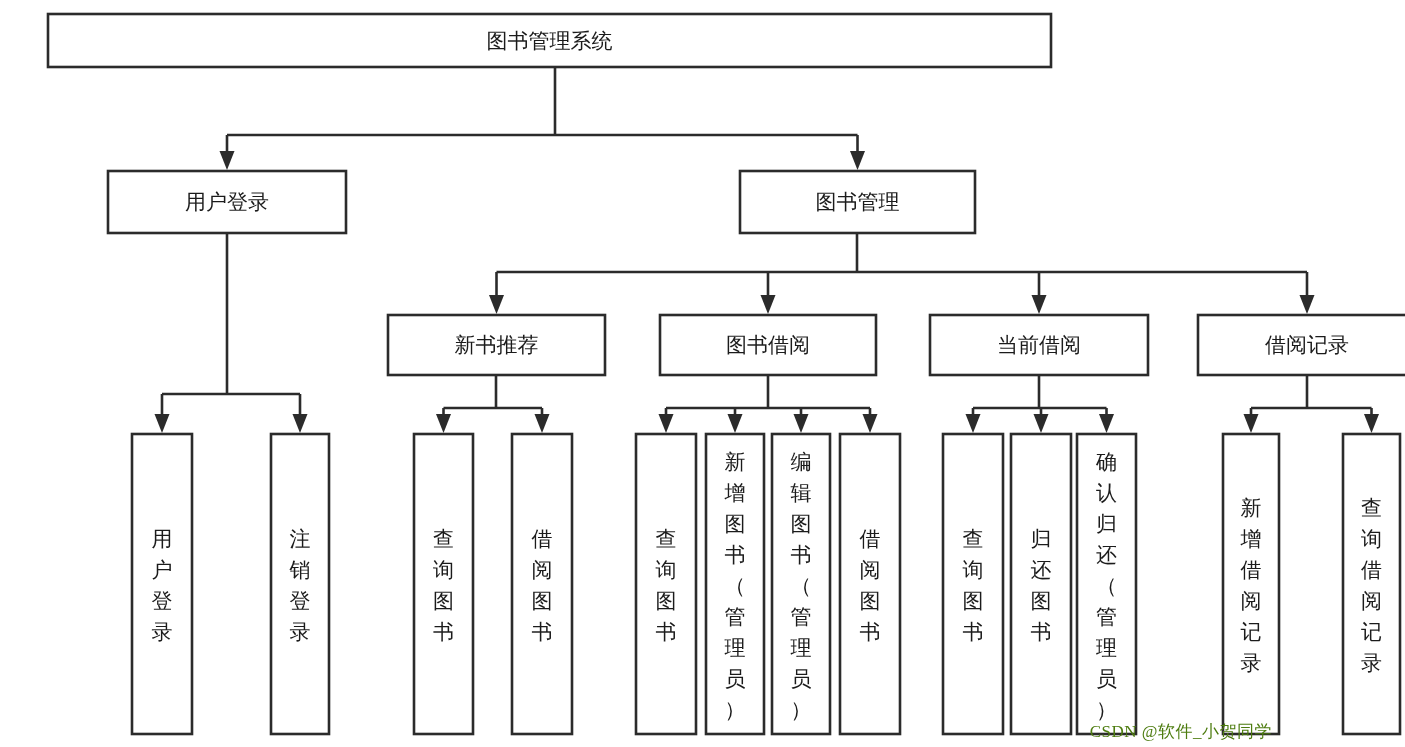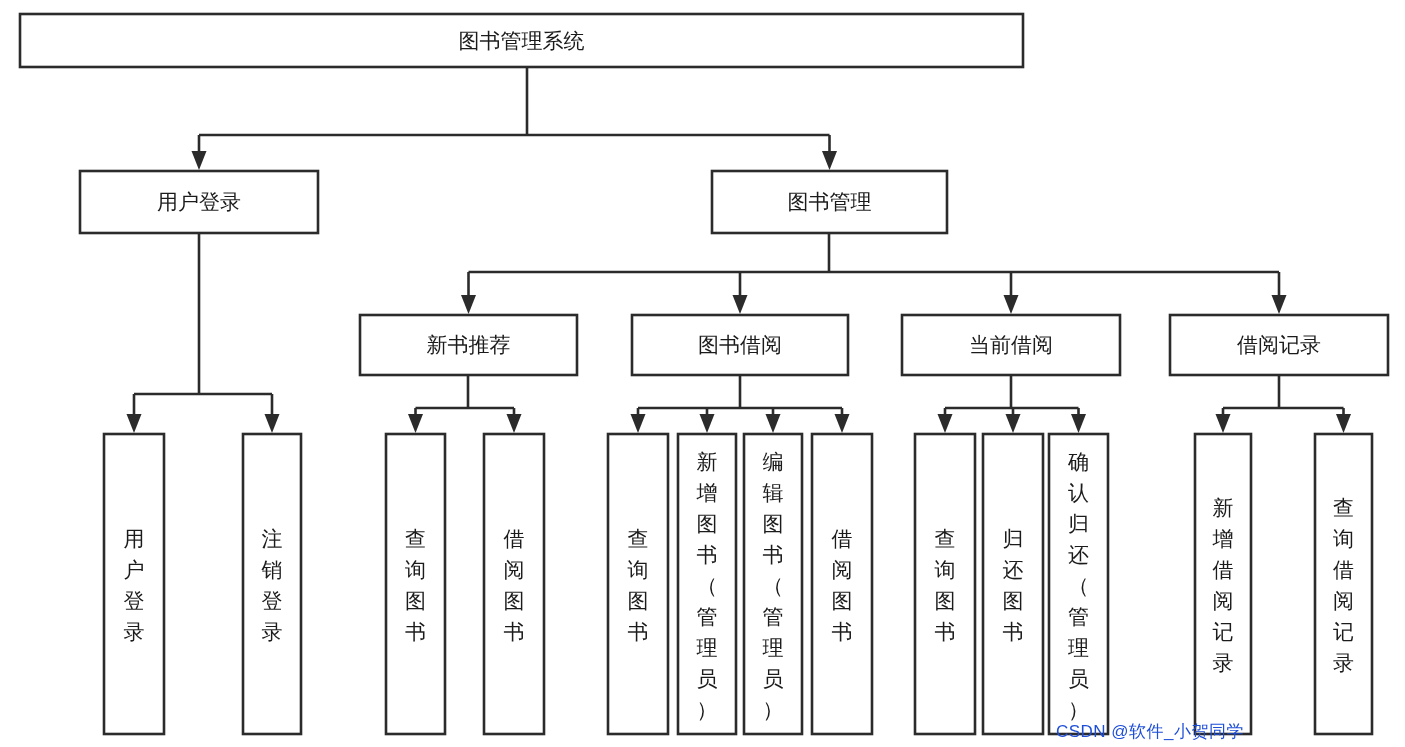--- a/index.html
+++ b/index.html
@@ -12,20 +12,21 @@
     width: 1405px;
     height: 747px;
     font-family: "DejaVu Sans", "Liberation Sans", sans-serif;
     overflow: hidden;
     position: relative;
   }
   #diagram-root {
     position: relative;
     width: 1256px;
     height: 747px;
+    margin-left: 28px;
   }
   svg#tree-svg {
     position: absolute;
     top: 0;
     left: 0;
     width: 1405px;
     height: 747px;
     display: block;
   }
   .node-box {
@@ -55,23 +56,23 @@
     font-family: "DejaVu Sans", "Liberation Sans", sans-serif;
     font-size: 21px;
     fill: #1b1b1b;
     text-anchor: middle;
     white-space: pre;
   }
   .watermark {
     position: absolute;
     right: 12px;
     bottom: 4px;
-    font-family: Liberation Sans, sans-serif;
+    font-family: Liberation Serif, serif;
     font-size: 17px;
-    color: #1d4ed8;
+    color: #4d7c0f;
     letter-spacing: 0.5px;
     user-select: none;
     pointer-events: none;
   }
 </style>
 </head>
 <body>
 
 <div id="diagram-root">
   <svg id="tree-svg" viewBox="0 0 1405 747" xmlns="http://www.w3.org/2000/svg">

